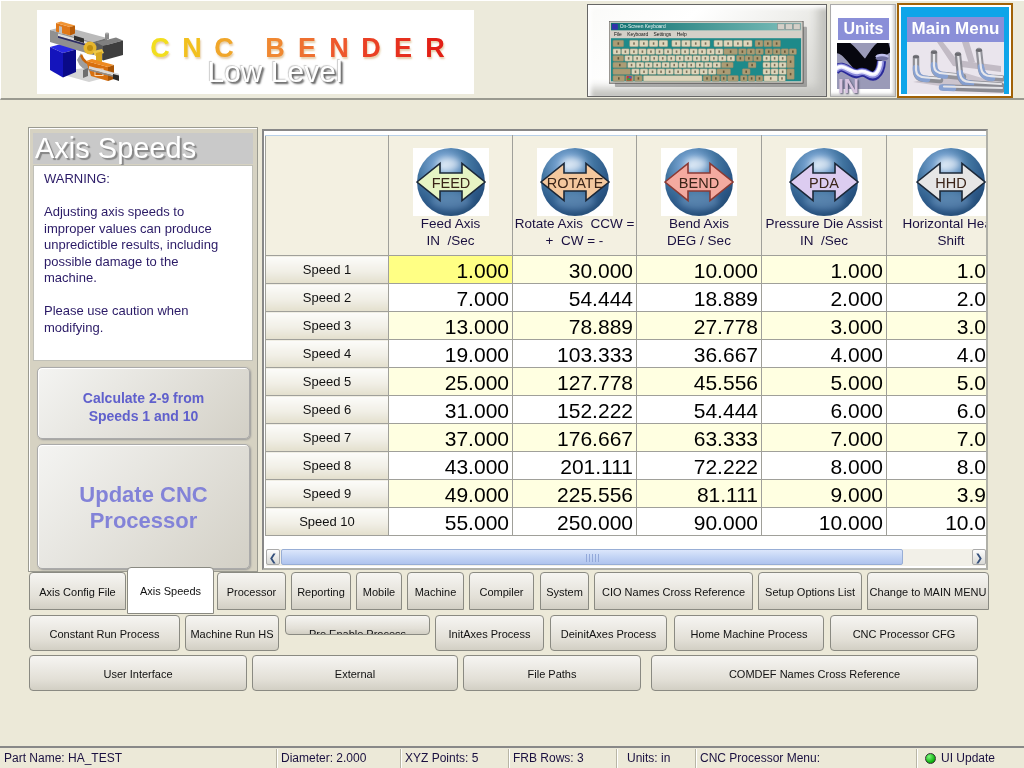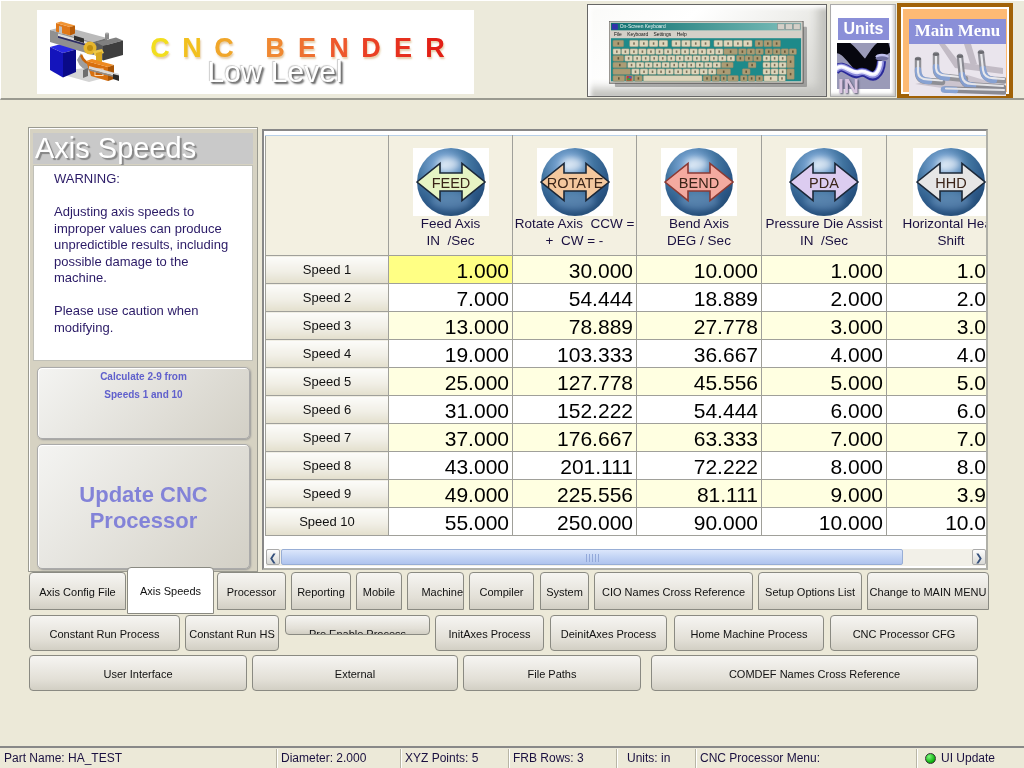--- a/index.html
+++ b/index.html
@@ -22,38 +22,38 @@
 
 #kbbtn { position:absolute; left:586px; top:3px; width:240px; height:93px;
   background:linear-gradient(135deg,#fafaf8 0%,#ffffff 35%,#efefec 65%,#d4d4d0 100%); border:1px solid #666;
   box-shadow:inset 3px 3px 4px #fff, inset -8px -8px 10px #c2c2be; }
 #unitsbtn { position:absolute; left:829px; top:3px; width:66px; height:93px;
   background:#fff; border:1px solid #aaa; box-shadow:inset -2px -2px 3px #ccc; }
 #unitslabel { position:absolute; left:7px; top:13px; width:51px; height:22px; background:#8a8fd8;
   color:#fff; font-weight:bold; font-size:16px; text-align:center; line-height:21px; }
 #unitsimg { position:absolute; left:6px; top:38px; width:53px; height:46px; }
 #mainmenubtn { position:absolute; left:896px; top:2px; width:116px; height:95px;
-  background:#fdba74; border:4px solid #a16207; box-shadow:inset 0 0 0 2px #fff;font-family:Liberation Serif, serif; }
+  background:#0ea5e9; border:2px solid #a16207; box-shadow:inset 0 0 0 2px #fff; }
 #mmlabel { position:absolute; left:8px; top:12px; width:97px; height:25px; background:#8a8fd8;
   color:#fff; font-weight:bold; font-size:17px; text-align:center; line-height:24px; }
 #mmimg { position:absolute; left:8px; top:37px; width:97px; height:52px; }
 
 
 #leftpanel { position:absolute; left:28px; top:127px; width:230px; height:445px;
   background:#d6d2c2; border:1px solid #9a9a90; box-shadow:inset 1px 1px 0 #fff; }
 #lp-title { position:absolute; left:4px; top:5px; width:220px; height:31px; background:#c9c9c9;
   color:#fff; font-size:29px; padding-left:2px; line-height:30px;
   text-shadow:2px 2px 1px #858585; }
 #lp-warn { position:absolute; left:4px; top:37px; width:220px; height:196px; background:#fff;
-  border:1px solid #c0c0b8; color:#2a1a66; font-size:13px; line-height:16.5px; padding:5px 20px; }
+  border:1px solid #c0c0b8; color:#2a1a66; font-size:13px; line-height:16.5px; padding:5px 10px; }
 .lp-btn { position:absolute; left:8px; width:213px;
   background:linear-gradient(135deg,#f4f4f2,#d3d0c6); border:1px solid #aaa;
   border-radius:5px; box-shadow:inset 1px 1px 0 #fff,1px 1px 2px #999;
   color:#6a6ace; font-weight:bold; text-align:center; }
-#lp-calc { top:239px; height:72px; font-size:10px; line-height:18px; color:#6060cc; }
+#lp-calc { top:239px; height:72px; font-size:14px; padding-top:21px; line-height:18px; color:#6060cc; }
 #lp-update { top:316px; height:125px; font-size:22px; padding-top:37px; line-height:26px; color:#8383d8; }
 
 
 #tablebox { position:absolute; left:262px; top:129px; width:726px; height:441px;
   background:#fff; border:2px solid #b0b0a8; border-top-color:#888; border-left-color:#888; overflow:hidden; }
 #tbl { position:absolute; left:1px; top:4px; width:760px; }
 table { border-collapse:collapse; table-layout:fixed; width:750px; }
 td { border:1px solid #a0a09a; }
 td.hdr { background:#f3f0e1; border-top:1px solid #b8d0e8; }
 td.rowlbl { background:linear-gradient(180deg,#fcfcfa 0%,#f1efe6 55%,#e3dfcd 100%);
@@ -635,28 +635,28 @@
     <div class="sbarrow" style="left:706px;">❯</div>
   </div>
 </div>
 
 <div id="tabs">
     <div class="tab" style="left:29px;top:572px;width:97px;height:38px;line-height:38px;">Axis Config File</div>
     <div class="tab sel2" style="left:127px;top:567px;width:87px;height:47px;line-height:47px;">Axis Speeds</div>
     <div class="tab" style="left:217px;top:572px;width:69px;height:38px;line-height:38px;">Processor</div>
     <div class="tab" style="left:291px;top:572px;width:60px;height:38px;line-height:38px;">Reporting</div>
     <div class="tab" style="left:356px;top:572px;width:46px;height:38px;line-height:38px;">Mobile</div>
-    <div class="tab" style="left:407px;top:572px;width:57px;height:38px;line-height:38px;text-align:right;">Machine</div>
+    <div class="tab" style="left:407px;top:572px;width:57px;height:38px;line-height:38px;">Machine</div>
     <div class="tab" style="left:469px;top:572px;width:65px;height:38px;line-height:38px;">Compiler</div>
     <div class="tab" style="left:540px;top:572px;width:49px;height:38px;line-height:38px;">System</div>
     <div class="tab" style="left:594px;top:572px;width:159px;height:38px;line-height:38px;">CIO Names Cross Reference</div>
     <div class="tab" style="left:758px;top:572px;width:104px;height:38px;line-height:38px;">Setup Options List</div>
     <div class="tab" style="left:867px;top:572px;width:122px;height:38px;line-height:38px;">Change to MAIN MENU</div>
     <div class="tab tabr2" style="left:29px;top:615px;width:151px;height:36px;line-height:36px;">Constant Run Process</div>
-    <div class="tab tabr2" style="left:185px;top:615px;width:94px;height:36px;line-height:36px;">Constant Run HS</div>
+    <div class="tab tabr2" style="left:185px;top:615px;width:94px;height:36px;line-height:36px;">Machine Run HS</div>
     <div class="tab tabr2" style="left:285px;top:615px;width:145px;height:20px;line-height:36px;">Pre Enable Process</div>
     <div class="tab tabr2" style="left:435px;top:615px;width:109px;height:36px;line-height:36px;">InitAxes Process</div>
     <div class="tab tabr2" style="left:550px;top:615px;width:117px;height:36px;line-height:36px;">DeinitAxes Process</div>
     <div class="tab tabr2" style="left:674px;top:615px;width:150px;height:36px;line-height:36px;">Home Machine Process</div>
     <div class="tab tabr2" style="left:830px;top:615px;width:148px;height:36px;line-height:36px;">CNC Processor CFG</div>
     <div class="tab tabr2" style="left:29px;top:655px;width:218px;height:36px;line-height:36px;">User Interface</div>
     <div class="tab tabr2" style="left:252px;top:655px;width:206px;height:36px;line-height:36px;">External</div>
     <div class="tab tabr2" style="left:463px;top:655px;width:178px;height:36px;line-height:36px;">File Paths</div>
     <div class="tab tabr2" style="left:651px;top:655px;width:327px;height:36px;line-height:36px;">COMDEF Names Cross Reference</div>
   </div>

